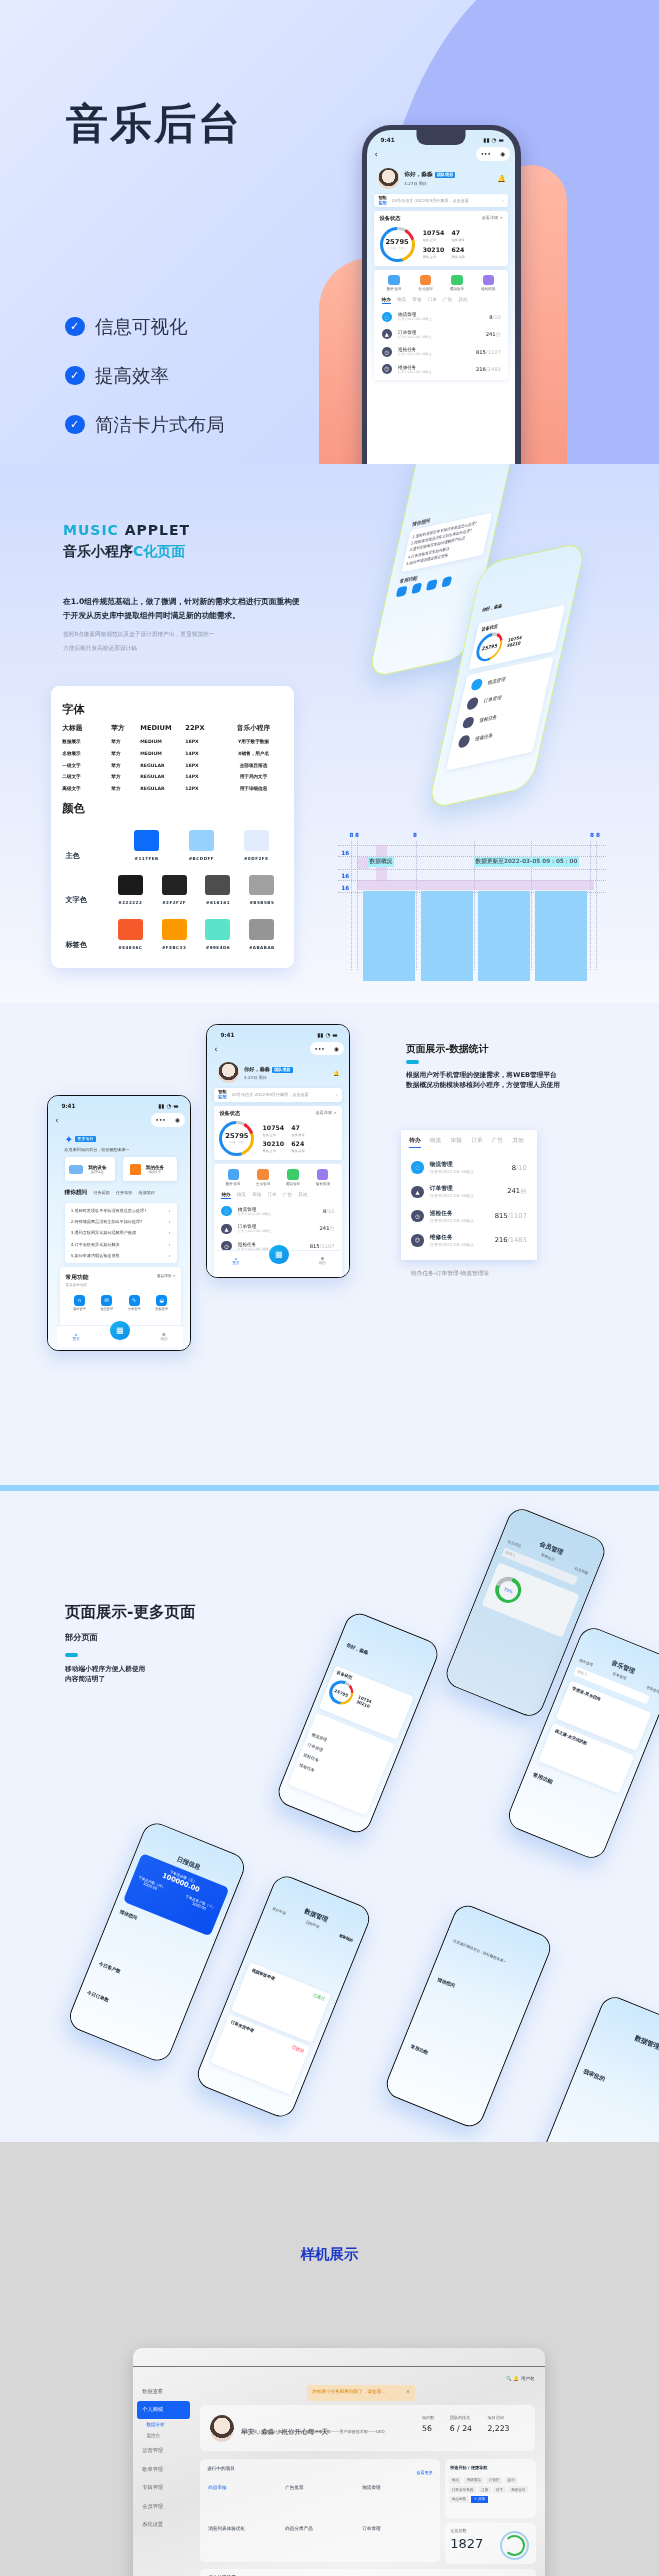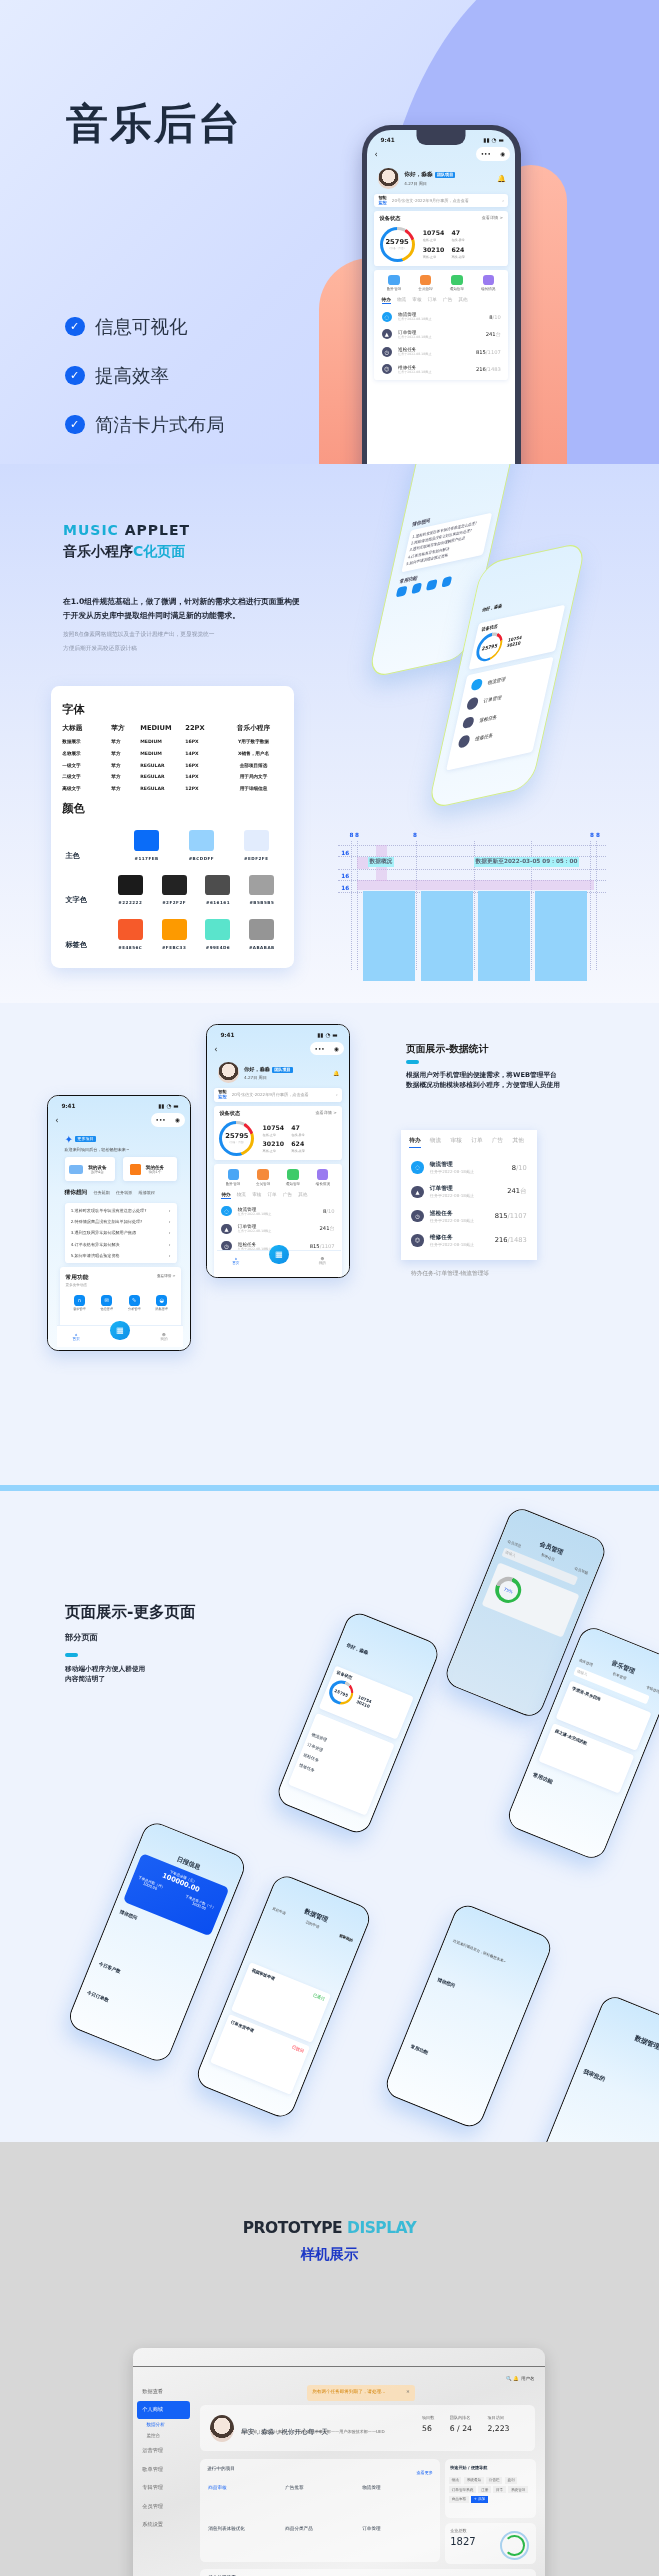--- a/index.html
+++ b/index.html
@@ -724,21 +724,20 @@
     <div style="position:absolute;left:8.2px;top:149px;font-size:4.6px;font-weight:bold">常用功能</div>
   </div>
   <div class="rot" style="left:562px;top:515px;width:113px;height:216px;transform:rotate(22deg)">
     <div class="in"></div>
     <div style="position:absolute;left:0;right:0;top:26px;text-align:center;font-size:6.7px;font-weight:bold">数据管理</div>
     <div style="position:absolute;left:7.2px;top:77px;font-size:5.7px;font-weight:bold">我审批的</div>
   </div>
 </section>
 
 <section id="s5" class="sec">
-  <div class="proto"><span>PROTOTYPE</span> <span class="c">DISPLAY</span></div>
   <div class="protoCn">样机展示</div>
   <div class="cloth">
     <div style="position:absolute;left:0;right:0;top:17.5px;height:1px;background:#777"></div>
     <div style="position:absolute;right:10.3px;top:28px;font-size:4.6px;color:#444">🔍 🔔 <span>用户名</span></div>
     <div class="side">
       <div>数据查看</div>
       <div class="act">个人商城</div>
       <div class="sub1">数据分析</div>
       <div class="sub2">监控台</div>
       <div>运营管理</div>
@@ -780,21 +779,21 @@
           <span style="padding:1.5px 2.6px;background:#eee">订单管理系统</span>
           <span style="padding:1.5px 2.6px;background:#eee">注册</span>
           <span style="padding:1.5px 2.6px;background:#eee">日常</span>
           <span style="padding:1.5px 2.6px;background:#eee">系统管理</span>
           <span style="padding:1.5px 2.6px;background:#eee">商品审核</span>
           <span style="padding:1.5px 2.6px;background:#1462f6;color:#fff">+ 添加</span>
       </div>
     </div>
     <div class="dcard" style="left:312px;top:175px;width:91px;height:41px">
       <div style="position:absolute;left:5.2px;top:5.2px;font-size:4.1px;color:#666">企业总数</div>
-      <div style="position:absolute;left:5.2px;top:13.4px;font-size:10px">1827</div>
+      <div style="position:absolute;left:5.2px;top:13.4px;font-size:13px">1827</div>
       <div style="position:absolute;right:7.2px;top:8.2px;width:29px;height:29px;border-radius:50%;border:2.6px solid #a8d0ee">
           <div style="position:absolute;inset:2.1px;border-radius:50%;border:2.6px solid #2cb84a;border-left-color:transparent"></div>
         </div>
     </div>
     <div class="dcard" style="left:67px;top:221px;width:336px;height:60px">
       <div style="position:absolute;left:8.2px;top:6.2px;font-size:4.6px;font-weight:bold">线上热门搜索</div>
 
     </div>
   </div>
 </section>

